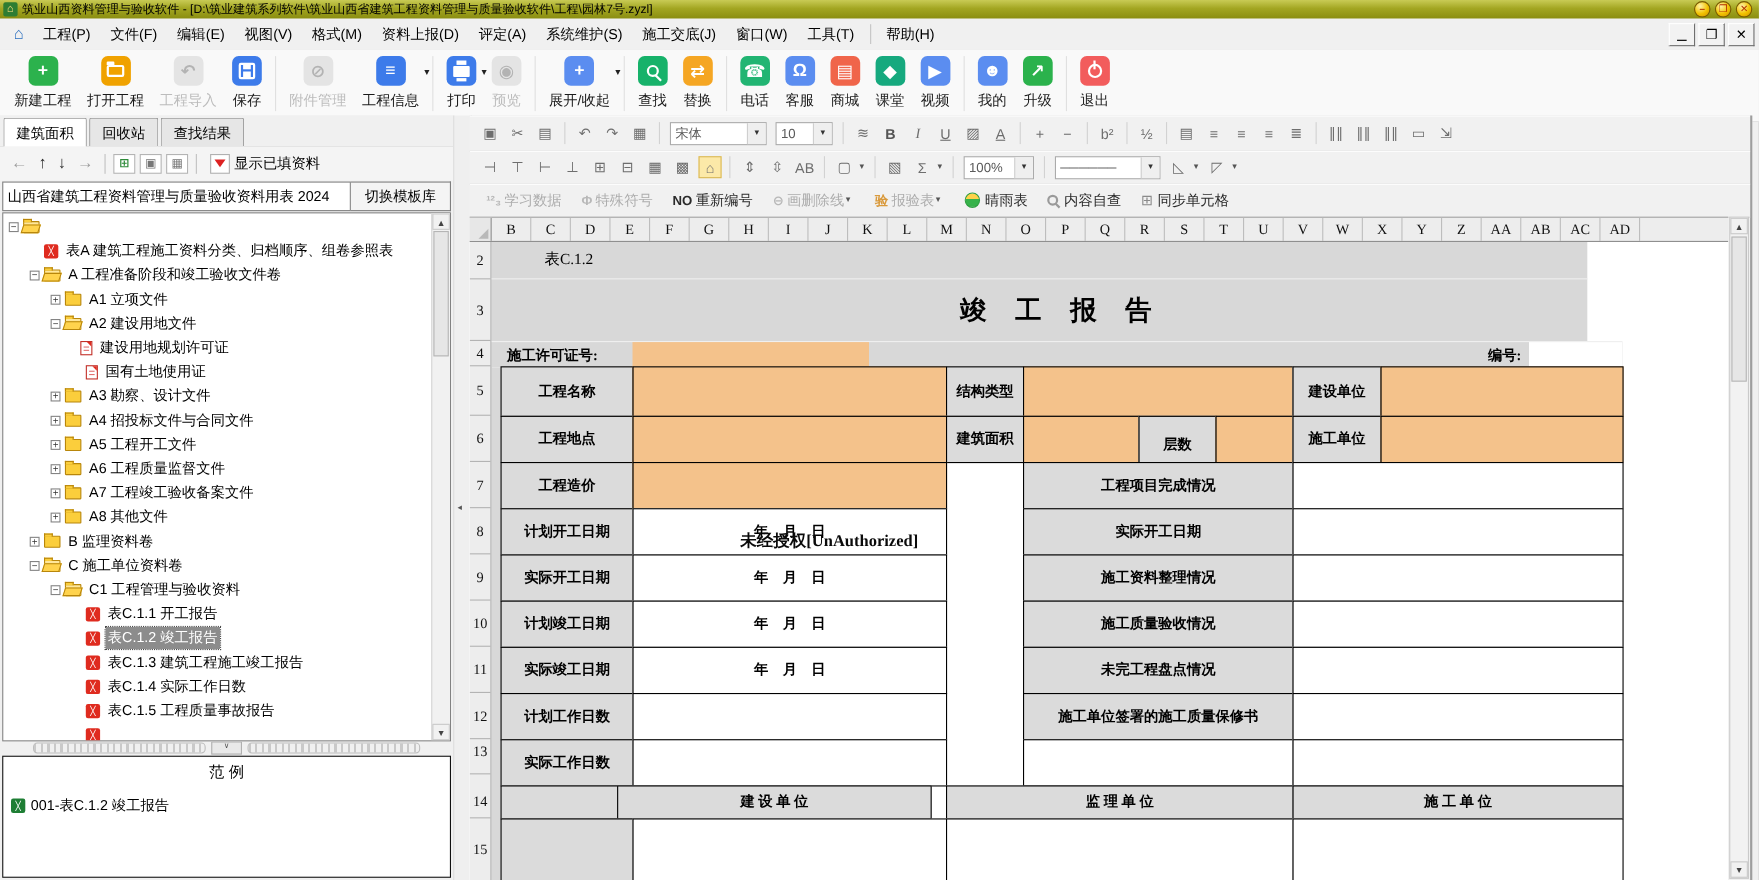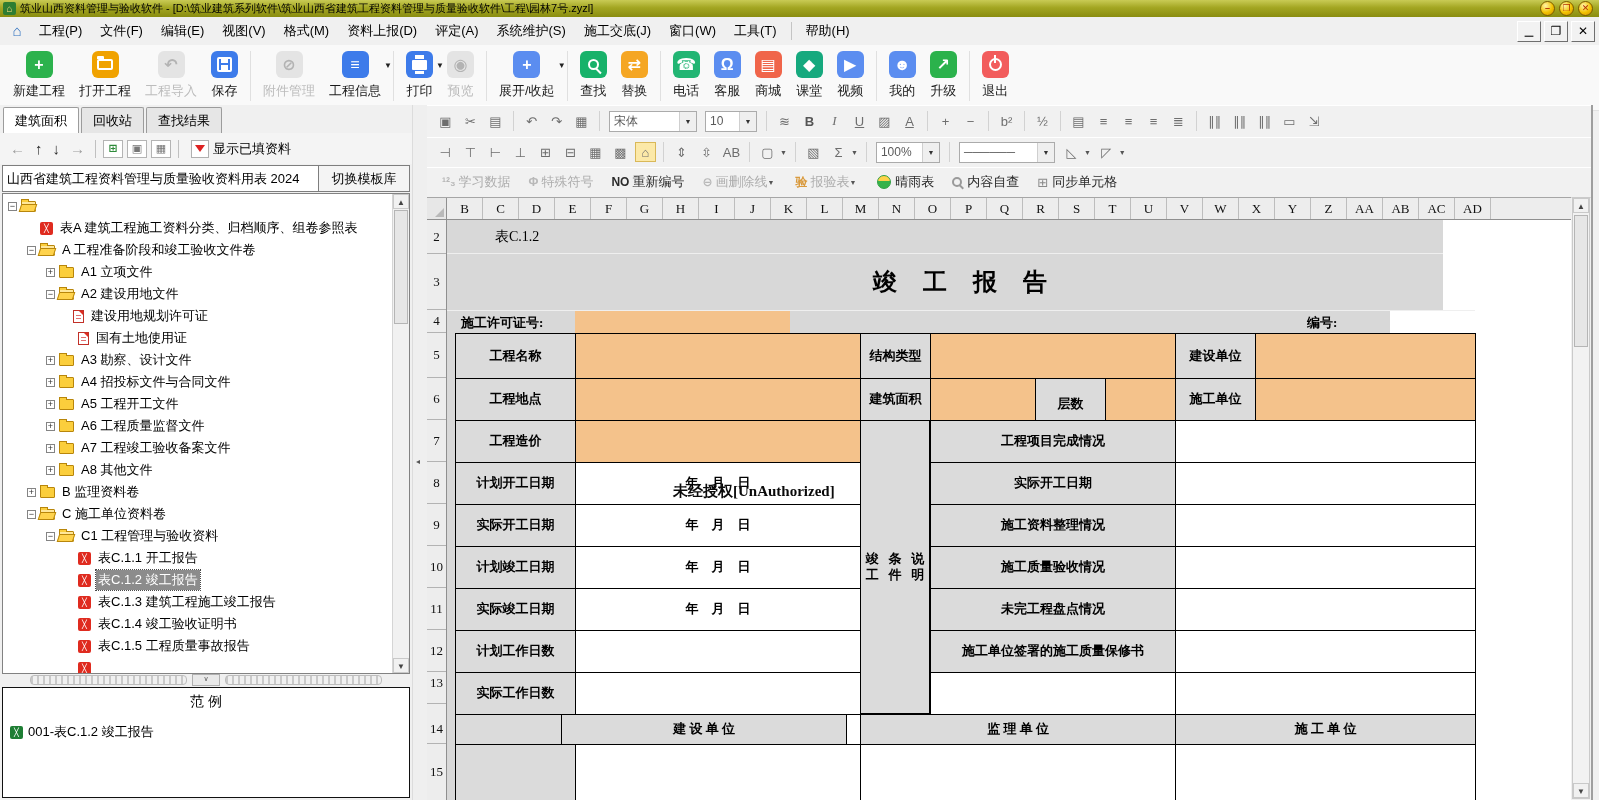--- a/index.html
+++ b/index.html
@@ -437,21 +437,21 @@
             <span class="tlabel">表C.1.2 竣工报告</span>
           </div>
           <div class="tree-item" style="padding-left: 61px;">
             <span class="exp-void"></span>
             <span class="ic xls">╳</span>
             <span class="tlabel">表C.1.3 建筑工程施工竣工报告</span>
           </div>
           <div class="tree-item" style="padding-left: 61px;">
             <span class="exp-void"></span>
             <span class="ic xls">╳</span>
-            <span class="tlabel">表C.1.4 竣工验收证明书</span>
+            <span class="tlabel">表C.1.4 实际工作日数</span>
           </div>
           <div class="tree-item" style="padding-left: 61px;">
             <span class="exp-void"></span>
             <span class="ic xls">╳</span>
             <span class="tlabel">表C.1.5 工程质量事故报告</span>
           </div>
           <div class="tree-item" style="padding-left: 61px;">
             <span class="exp-void"></span>
             <span class="ic xls">╳</span>
             <span class="tlabel"></span>
@@ -656,21 +656,21 @@
         <div class="rect" style="left:0;top:33px;width:996px;height:1px;background:#EFEFEF;"></div>
         <div class="rect" style="left:0;top:90px;width:1028px;height:1px;background:#EFEFEF;"></div>
         <div class="rect" style="left:0;top:91px;width:1028px;height:23px;background:#D8D8D8;"></div>
         <div class="rect" style="left:0;top:114px;width:8px;height:467px;background:#D8D8D8;"></div>
 
         <div class="r2lbl">表C.1.2</div>
         <div class="r3title">竣  工  报  告</div>
 
         <div class="r4lbl" style="left:14px;">施工许可证号:</div>
         <div class="rect" style="left:128px;top:91px;width:215px;height:23px;background:#F4C28B;"></div>
-        <div class="r4lbl" style="left:860px;width:76px;">编号:</div>
+        <div class="r4lbl" style="left:860px;width:76px;text-align:right;">编号:</div>
         <div class="rect" style="left:943px;top:91px;width:85px;height:23px;background:#FFF;"></div>
 
         <div id="form-cells">
             <div class="cell bg-g" style="left: 8px; top: 113px; width: 121px; height: 46px;">工程名称</div>
             <div class="cell bg-o" style="left: 128px; top: 113px; width: 286px; height: 46px;"></div>
             <div class="cell bg-g" style="left: 413px; top: 113px; width: 71px; height: 46px;">结构类型</div>
             <div class="cell bg-o" style="left: 483px; top: 113px; width: 246px; height: 46px;"></div>
             <div class="cell bg-g" style="left: 728px; top: 113px; width: 81px; height: 46px;">建设单位</div>
             <div class="cell bg-o" style="left: 808px; top: 113px; width: 221px; height: 46px;"></div>
             <div class="cell bg-g" style="left: 8px; top: 158px; width: 121px; height: 43px;">工程地点</div>
@@ -711,25 +711,20 @@
             <div class="cell bg-w" style="left: 728px; top: 452px; width: 301px; height: 43px;"></div>
             <div class="cell bg-g" style="left: 8px; top: 494px; width: 121px; height: 31px;"></div>
             <div class="cell bg-g" style="left: 114px; top: 494px; width: 286px; height: 31px;">建  设  单  位</div>
             <div class="cell bg-g" style="left: 413px; top: 494px; width: 316px; height: 31px;">监  理  单  位</div>
             <div class="cell bg-g" style="left: 728px; top: 494px; width: 301px; height: 31px;">施  工  单  位</div>
             <div class="cell bg-g" style="left: 8px; top: 524px; width: 121px; height: 58px;"></div>
             <div class="cell bg-w" style="left: 128px; top: 524px; width: 286px; height: 58px;"></div>
             <div class="cell bg-w" style="left: 413px; top: 524px; width: 316px; height: 58px;"></div>
             <div class="cell bg-w" style="left: 728px; top: 524px; width: 301px; height: 58px;"></div>
           </div>
-        <div class="vcell" id="vcell" style="left:413px;top:200px;width:70px;height:294px;">
-            <div>竣工</div>
-            <div>条件</div>
-            <div>说明</div>
-          </div>
         <div class="wm">未经授权[UnAuthorized]</div>
       </div>
     </div>
 
     <div id="vscroll">
       <div class="sc-btn">▲</div>
       <div class="sc-thumb"></div>
       <div class="sc-btn bot">▼</div>
     </div>
   </div>

